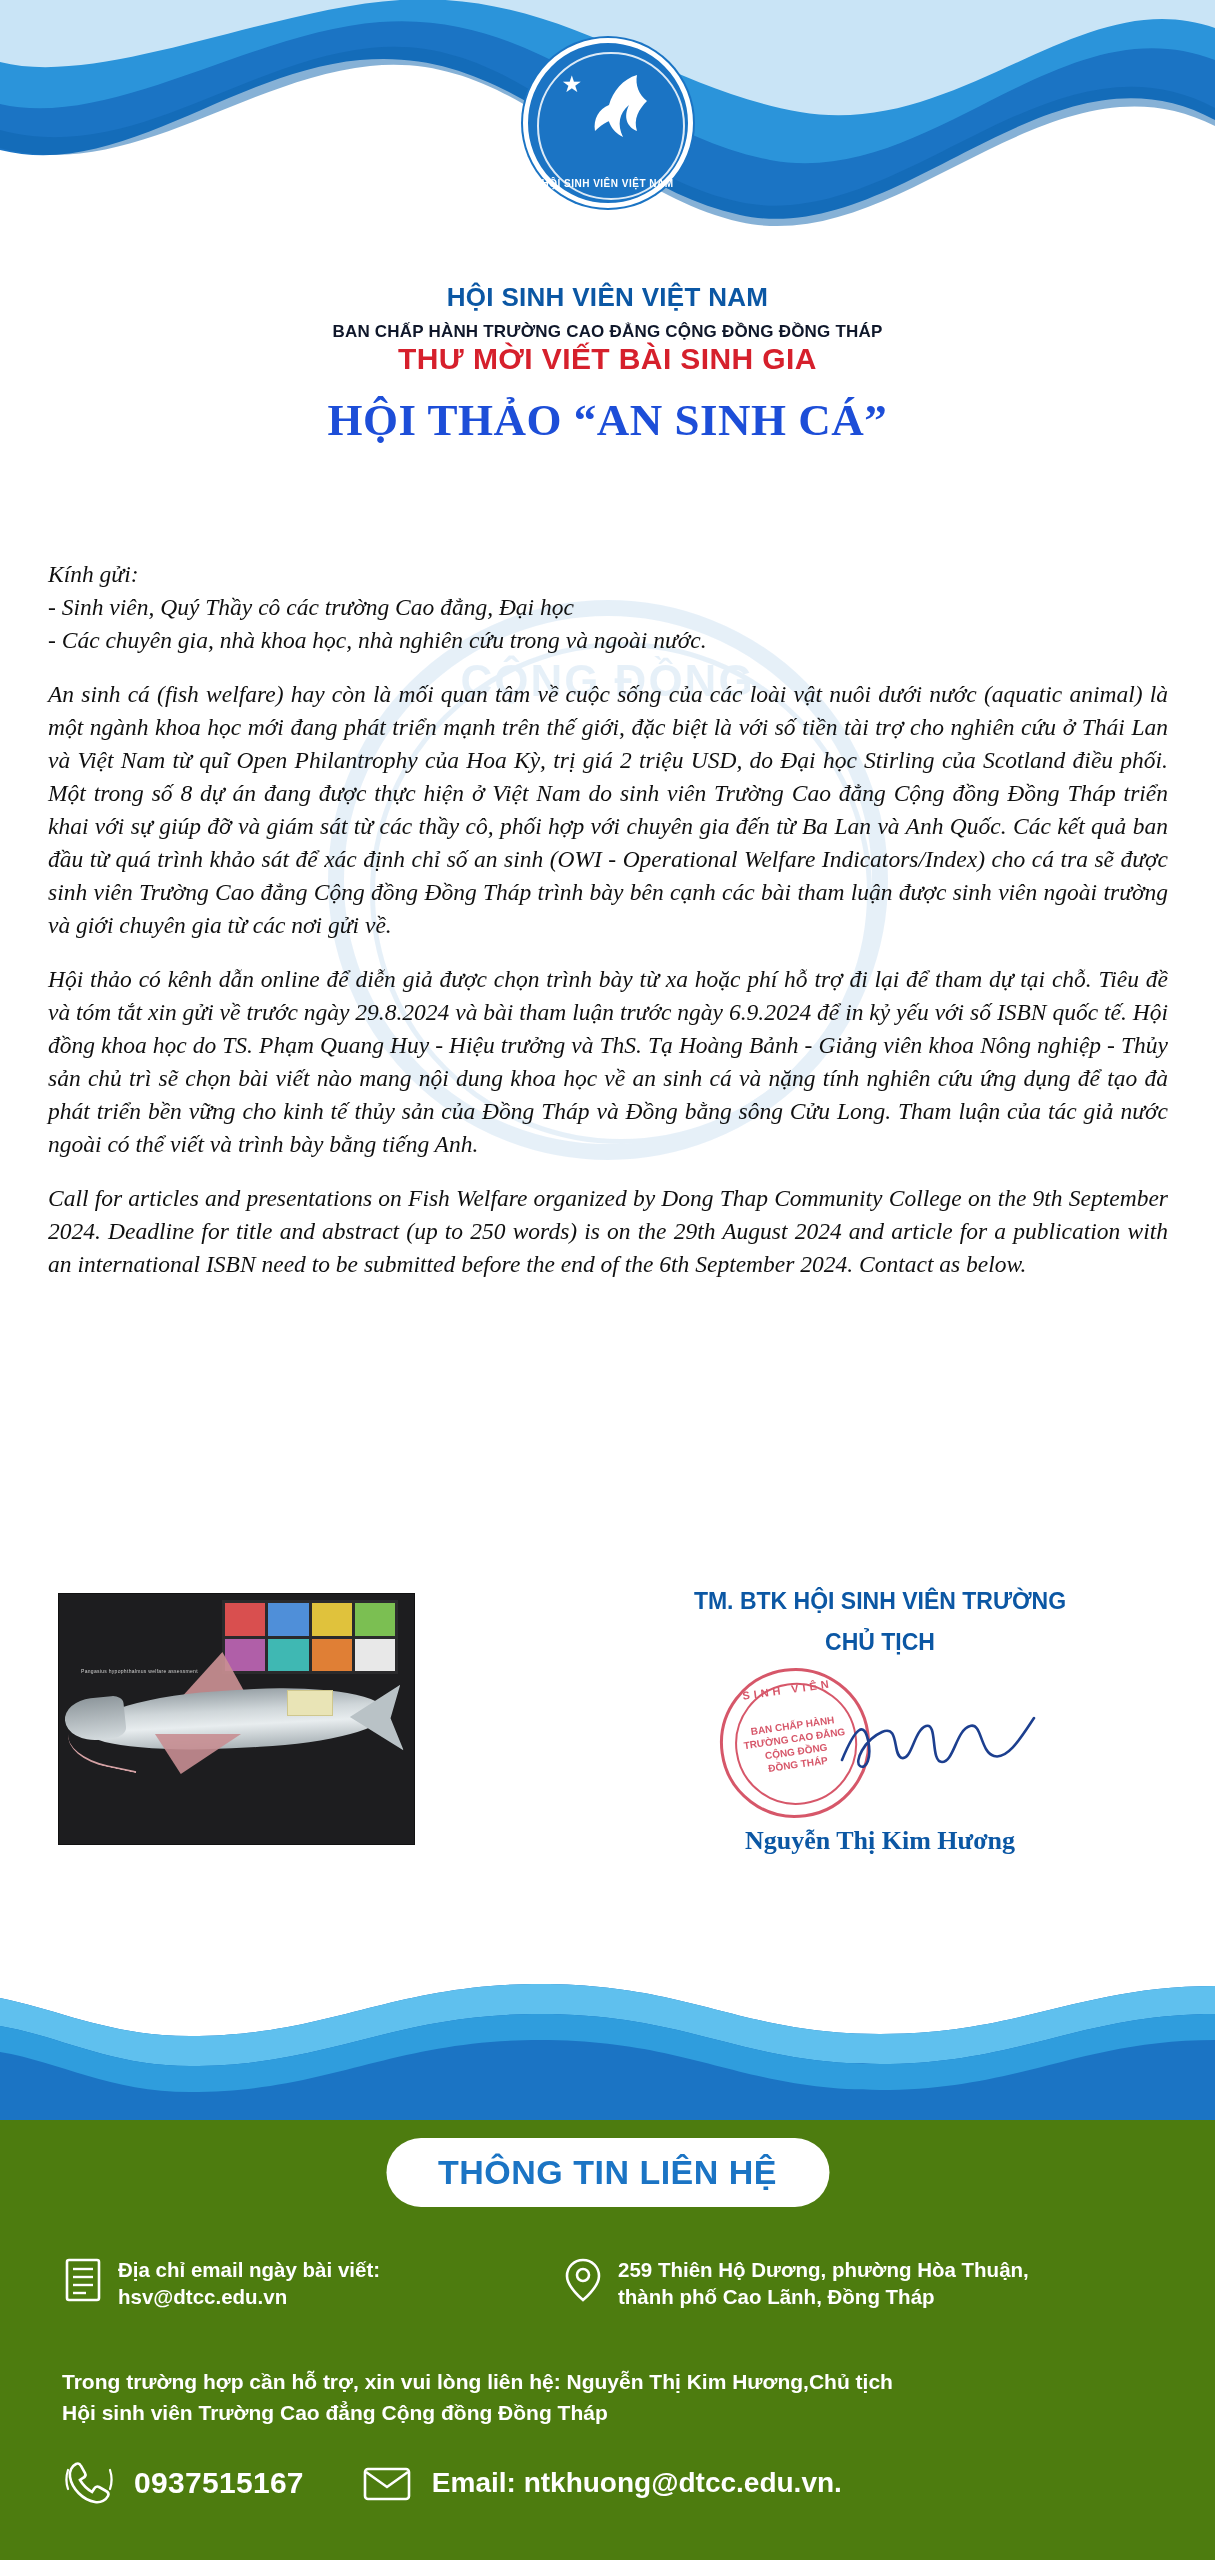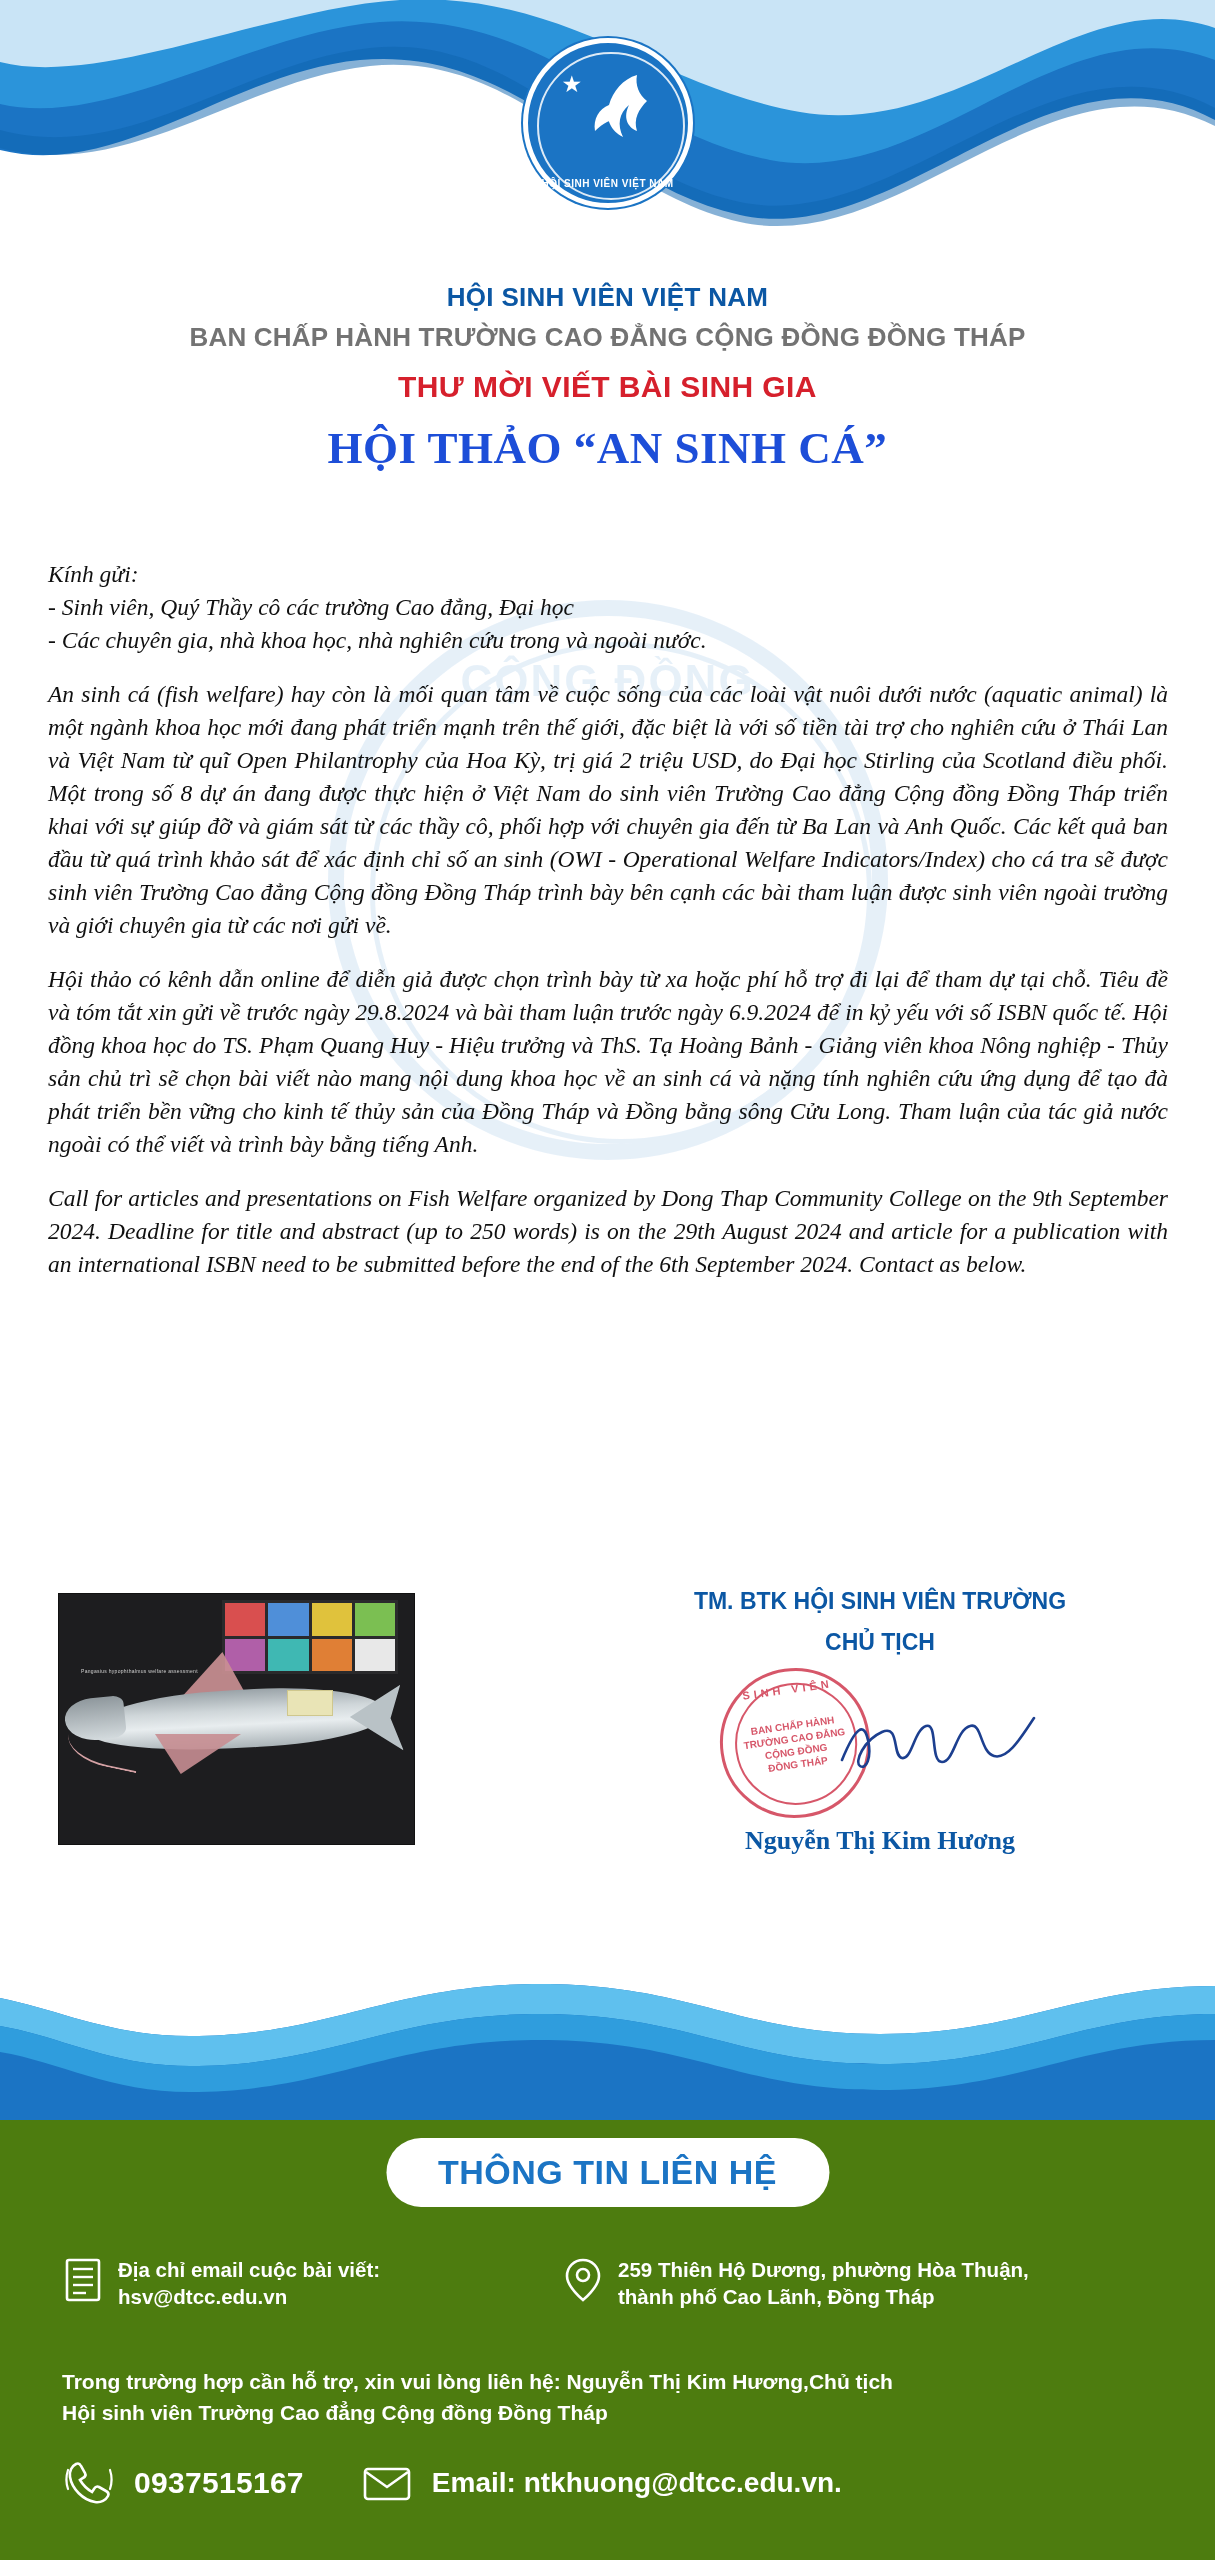--- a/index.html
+++ b/index.html
@@ -84,25 +84,24 @@
     z-index: 5;
   }
   .h-org {
     color: #0b57a4;
     font-size: 26px;
     font-weight: bold;
     letter-spacing: .3px;
     margin-bottom: 9px;
   }
   .h-branch {
-    color: #737373;
-    font-size: 26px;
+    color: #0f172a;
+    font-size: 17px;
     font-weight: bold;
     letter-spacing: .2px;
-    margin-bottom: 17px;
   }
   .h-invite {
     color: #d6202c;
     font-size: 30px;
     font-weight: bold;
     letter-spacing: .4px;
     margin-bottom: 18px;
   }
   .h-title {
     color: #1d4ed8;
@@ -489,21 +488,21 @@
     <div class="contact-row">
       <div class="ci ci-a">
         <svg class="ci-ic" viewBox="0 0 42 48">
           <rect x="5" y="4" width="32" height="40" rx="2" fill="none" stroke="#ffffff" stroke-width="2.6"></rect>
           <line x1="11" y1="13" x2="31" y2="13" stroke="#ffffff" stroke-width="2.4"></line>
           <line x1="11" y1="21" x2="31" y2="21" stroke="#ffffff" stroke-width="2.4"></line>
           <line x1="11" y1="29" x2="31" y2="29" stroke="#ffffff" stroke-width="2.4"></line>
           <line x1="11" y1="37" x2="24" y2="37" stroke="#ffffff" stroke-width="2.4"></line>
         </svg>
         <div class="ci-tx">
-          <div>Địa chỉ email cuộc bài viết:</div>
+          <div>Địa chỉ email ngày bài viết:</div>
           <div>hsv@dtcc.edu.vn</div>
         </div>
       </div>
 
       <div class="ci ci-b">
         <svg class="ci-ic" viewBox="0 0 42 48">
           <path d="M21 4 C12 4 5 11 5 20 C5 31 21 44 21 44 C21 44 37 31 37 20 C37 11 30 4 21 4 Z" fill="none" stroke="#ffffff" stroke-width="2.6"></path>
           <circle cx="21" cy="19" r="6" fill="none" stroke="#ffffff" stroke-width="2.6"></circle>
         </svg>
         <div class="ci-tx">

